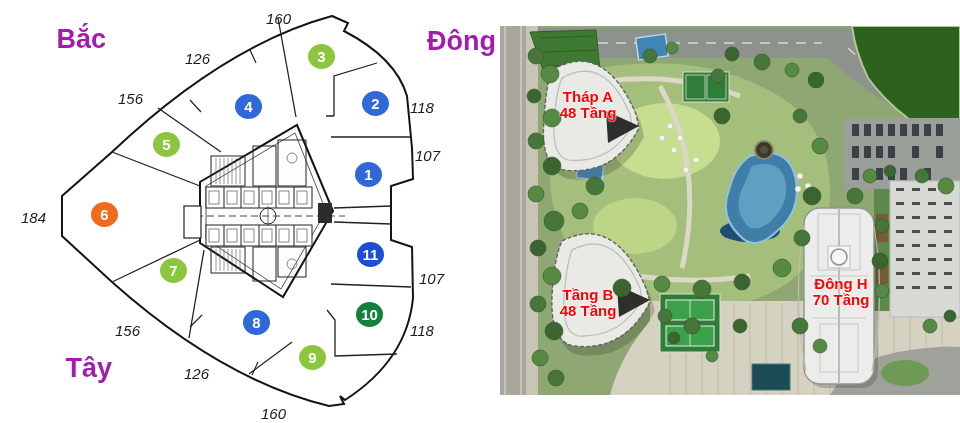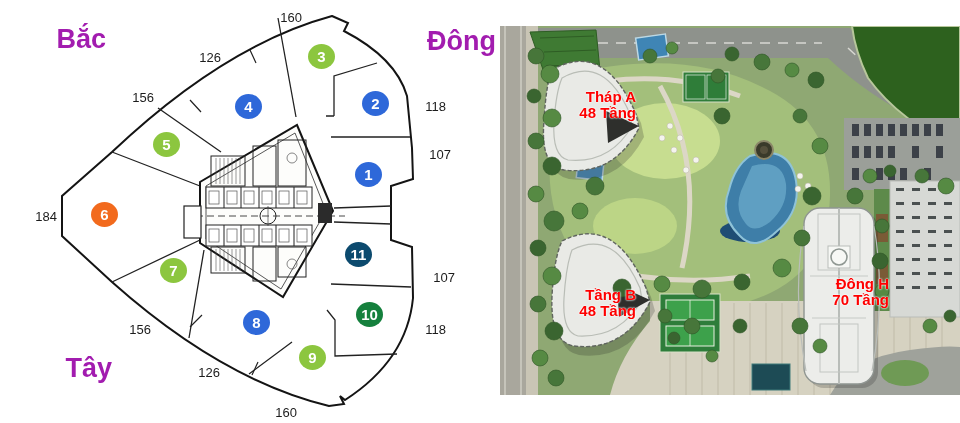--- a/index.html
+++ b/index.html
@@ -4,31 +4,31 @@
 <style>
   html,body{margin:0;padding:0;background:#fff;}
   body{width:960px;height:423px;position:relative;overflow:hidden;
        font-family:"Liberation Sans",sans-serif;}
   .stage{position:absolute;left:0;top:0;width:960px;height:423px;}
 
   
   .floor-plan{position:absolute;left:0;top:0;width:480px;height:423px;background:#fff;}
   .plan-svg{position:absolute;left:0;top:0;}
 
-  .dim{position:absolute;width:36px;text-align:right;font-size:13px;color:#1c1c1c;
-       letter-spacing:0px;}
+  .dim{position:absolute;width:36px;text-align:left;font-size:15px;color:#1c1c1c;
+       letter-spacing:0px;font-style:italic;}
   .compass{position:absolute;width:100px;text-align:right;font-size:27px;font-weight:bold;
        color:#a21caf;}
 
   .unit{position:absolute;width:27px;height:25px;border-radius:50%;text-align:center;
         line-height:25px;font-size:15px;font-weight:bold;color:#fff;}
 
   
   .site-plan{position:absolute;left:500px;top:26px;width:460px;height:369px;}
-  .site-label{position:absolute;width:96px;text-align:right;font-size:15px;font-weight:bold;
+  .site-label{position:absolute;width:96px;text-align:center;font-size:15px;font-weight:bold;
         line-height:16px;color:#fe0000;text-shadow:0 0 2px #fff,0 0 2px #fff;}
 </style>
 </head>
 <body>
 
 <div class="stage">
 
   <div class="floor-plan">
 
     <svg class="plan-svg" width="480" height="423" viewBox="0 0 480 423">
@@ -109,21 +109,21 @@
     <div class="unit" style="left: 355px; top: 162px; background: rgb(46, 104, 217);">1</div>
     <div class="unit" style="left: 362px; top: 91px; background: rgb(46, 104, 217);">2</div>
     <div class="unit" style="left: 308px; top: 44px; background: rgb(140, 198, 63);">3</div>
     <div class="unit" style="left: 235px; top: 94px; background: rgb(46, 104, 217);">4</div>
     <div class="unit" style="left: 153px; top: 132px; background: rgb(140, 198, 63);">5</div>
     <div class="unit" style="left: 91px; top: 202px; background: rgb(242, 106, 29);">6</div>
     <div class="unit" style="left: 160px; top: 258px; background: rgb(140, 198, 63);">7</div>
     <div class="unit" style="left: 243px; top: 310px; background: rgb(46, 104, 217);">8</div>
     <div class="unit" style="left: 299px; top: 345px; background: rgb(140, 198, 63);">9</div>
     <div class="unit" style="left: 356px; top: 302px; background: #15803d;">10</div>
-    <div class="unit" style="left: 345px; top: 242px; background: #0c4a6e;">11</div>
+    <div class="unit" style="left: 357px; top: 242px; background: #1d4ed8;">11</div>
 
     <div class="dim" style="left:266px;top:10px">160</div>
     <div class="dim" style="left:185px;top:50px">126</div>
     <div class="dim" style="left:118px;top:90px">156</div>
     <div class="dim" style="left:21px;top:209px">184</div>
     <div class="dim" style="left:115px;top:322px">156</div>
     <div class="dim" style="left:184px;top:365px">126</div>
     <div class="dim" style="left:261px;top:405px">160</div>
     <div class="dim" style="left:410px;top:99px">118</div>
     <div class="dim" style="left:415px;top:147px">107</div>

